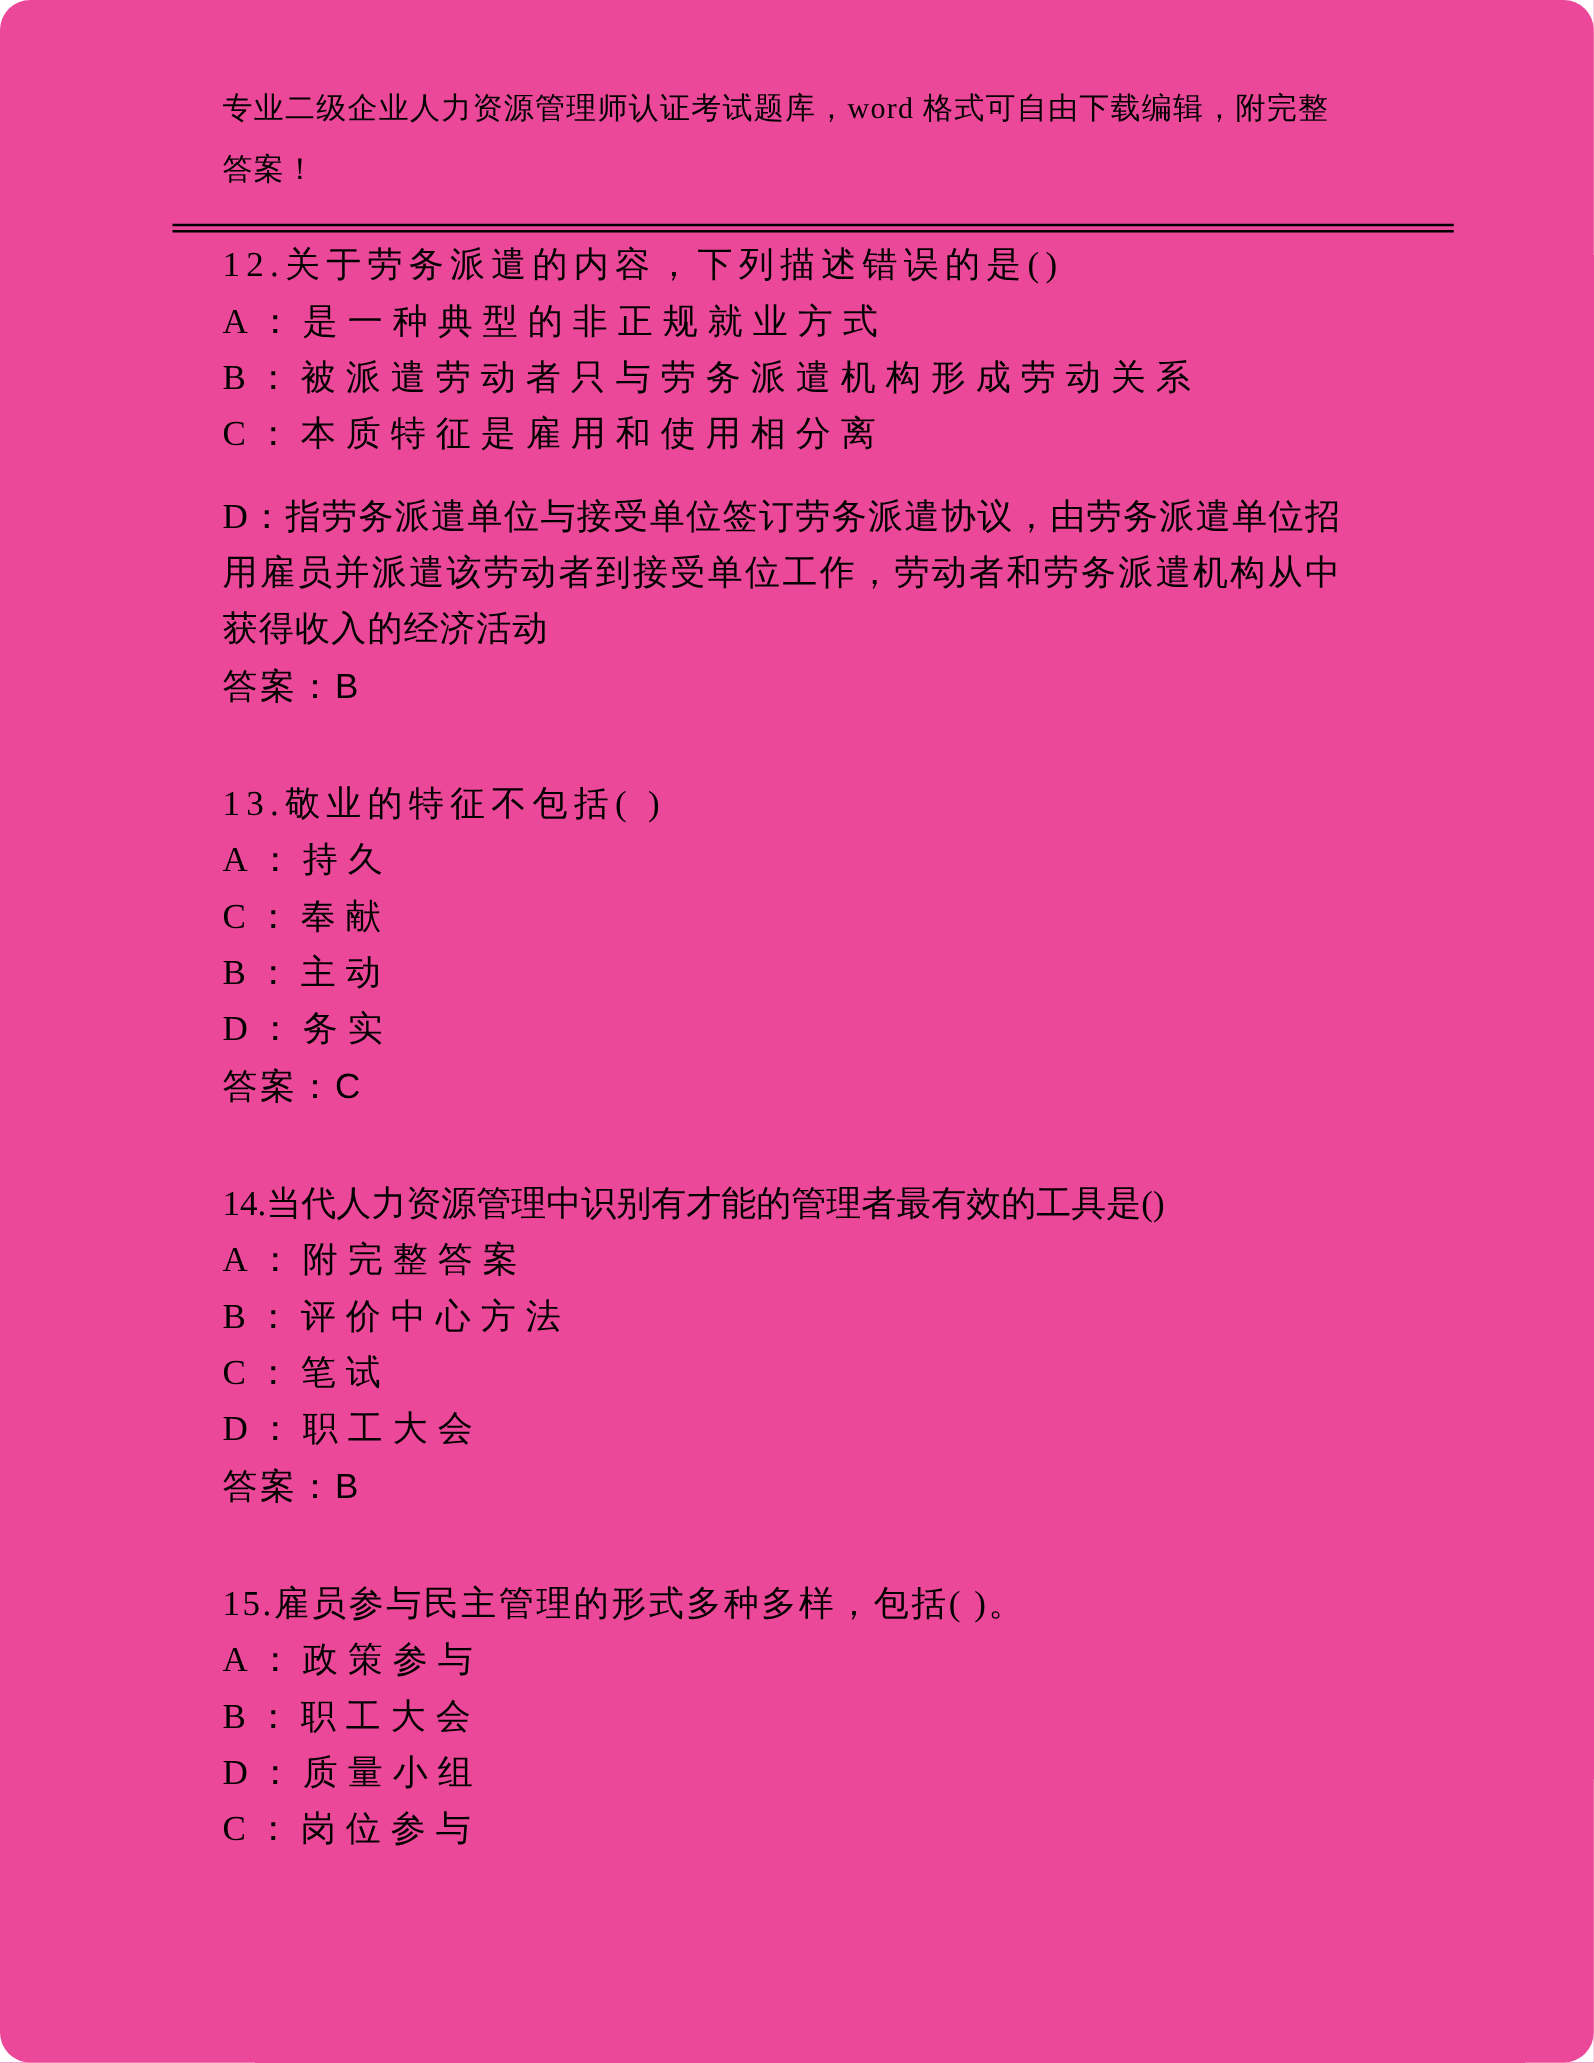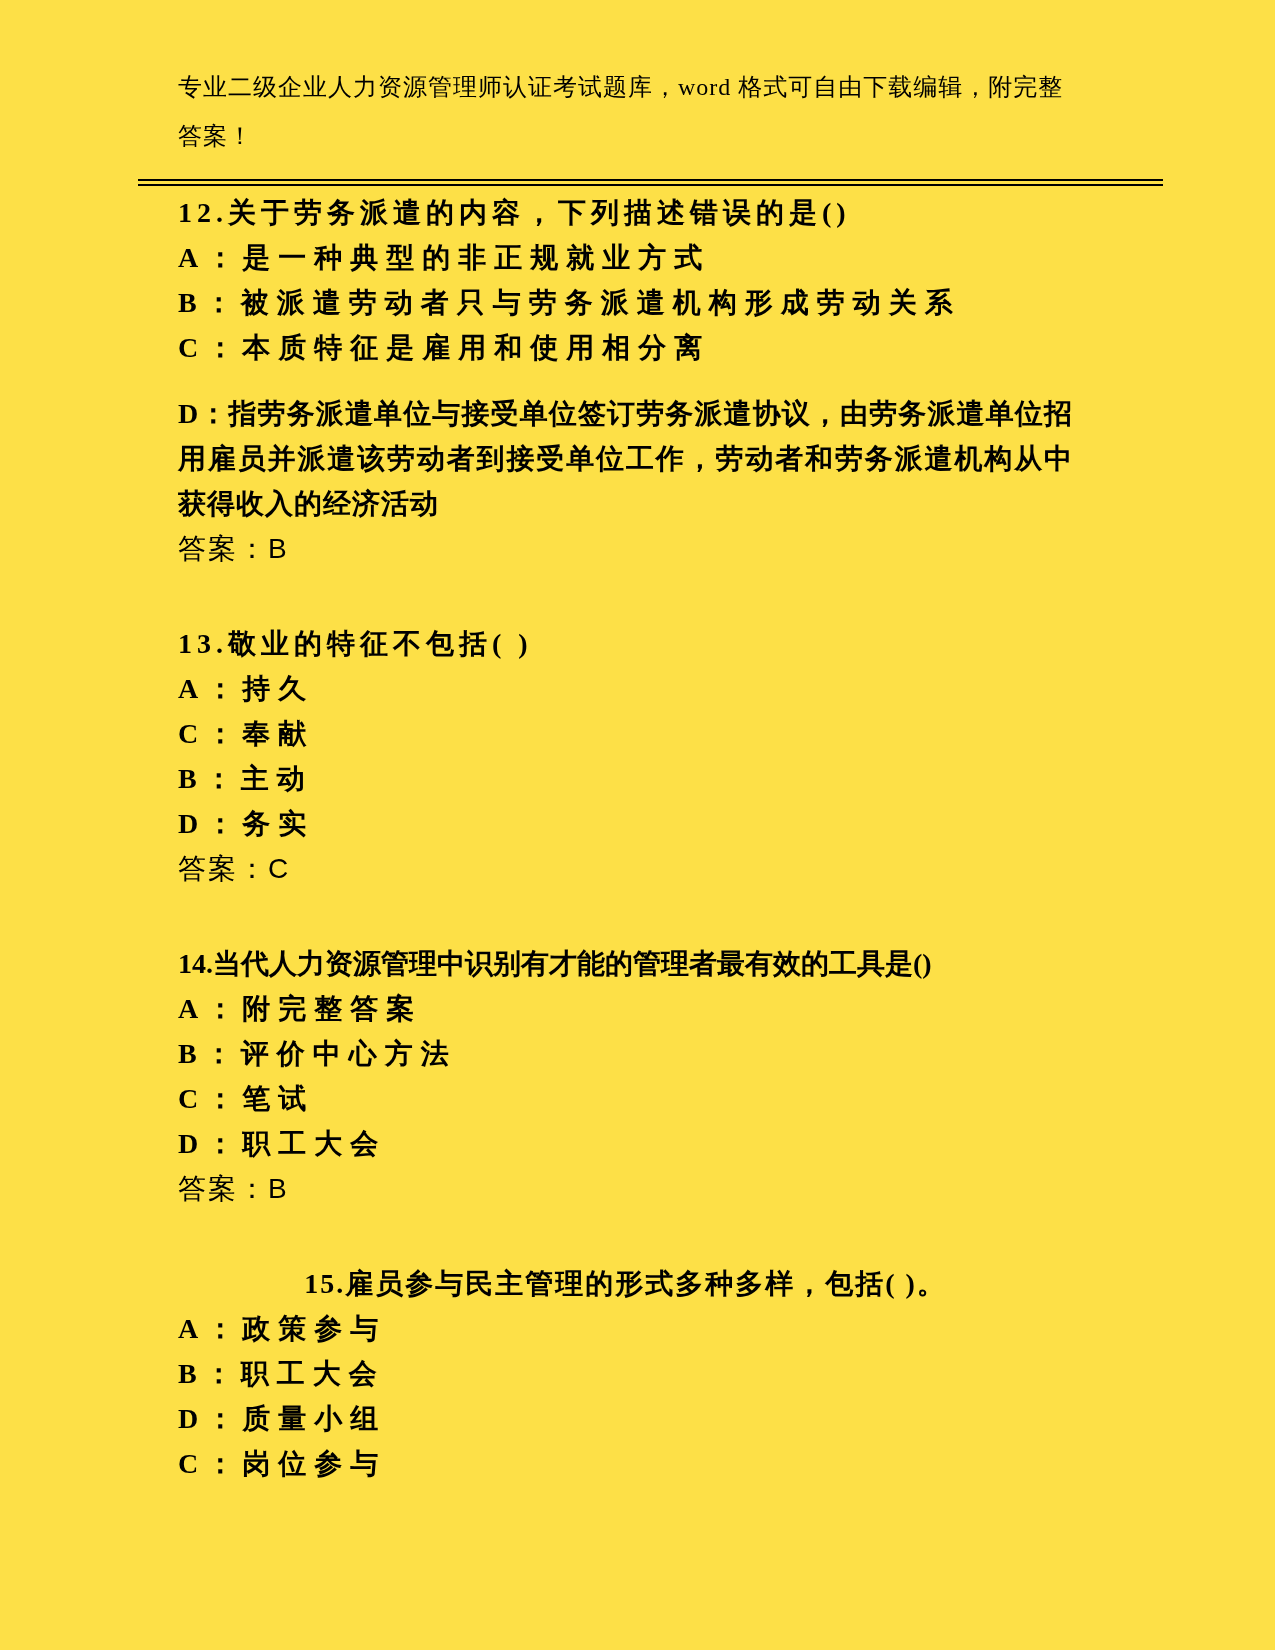--- a/index.html
+++ b/index.html
@@ -8,21 +8,22 @@
     height: 1650px;
     background: #ffffff;
     color: #000000;
     font-family: "Liberation Serif", "DejaVu Serif", serif;
     position: relative;
     overflow: hidden;
   }
   .page {
     position: absolute;
     inset: 0;
-    background: #fde047;
+    background: #ec4899;
+    border-radius: 24px;
   }
   .header-note {
     position: absolute;
     left: 178px;
     top: 63px;
     width: 905px;
     font-size: 24px;
     line-height: 49px;
     letter-spacing: 1px;
   }
@@ -38,24 +39,24 @@
   .content {
     position: absolute;
     left: 178px;
     top: 190px;
     width: 895px;
     font-size: 28px;
     line-height: 45px;
   }
   .question { margin: 0 0 50px 0; }
   .question:last-child { margin-bottom: 0; }
-  .line { margin: 0; font-weight: bold; }
+  .line { margin: 0; }
   .ls8 { letter-spacing: 8px; }
   .ls5 { letter-spacing: 5px; }
-  .ls2 { letter-spacing: 2px; text-align: center; }
+  .ls2 { letter-spacing: 2px; }
   .ls0 { letter-spacing: 0; }
   .wrap {
     letter-spacing: 1px;
     text-align: justify;
     text-justify: inter-character;
     margin-top: 21px;
   }
   .answer {
     font-family: "Liberation Sans", "DejaVu Sans", sans-serif;
     font-weight: 400;

